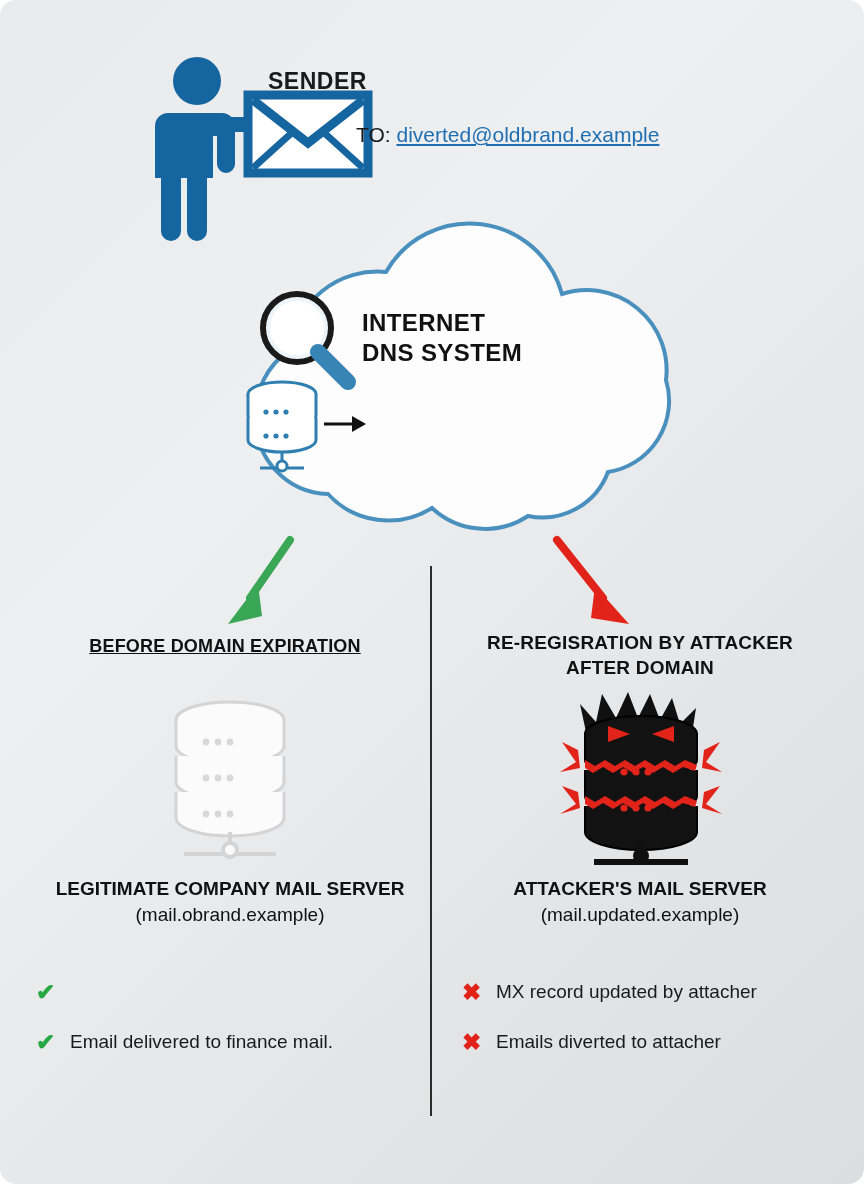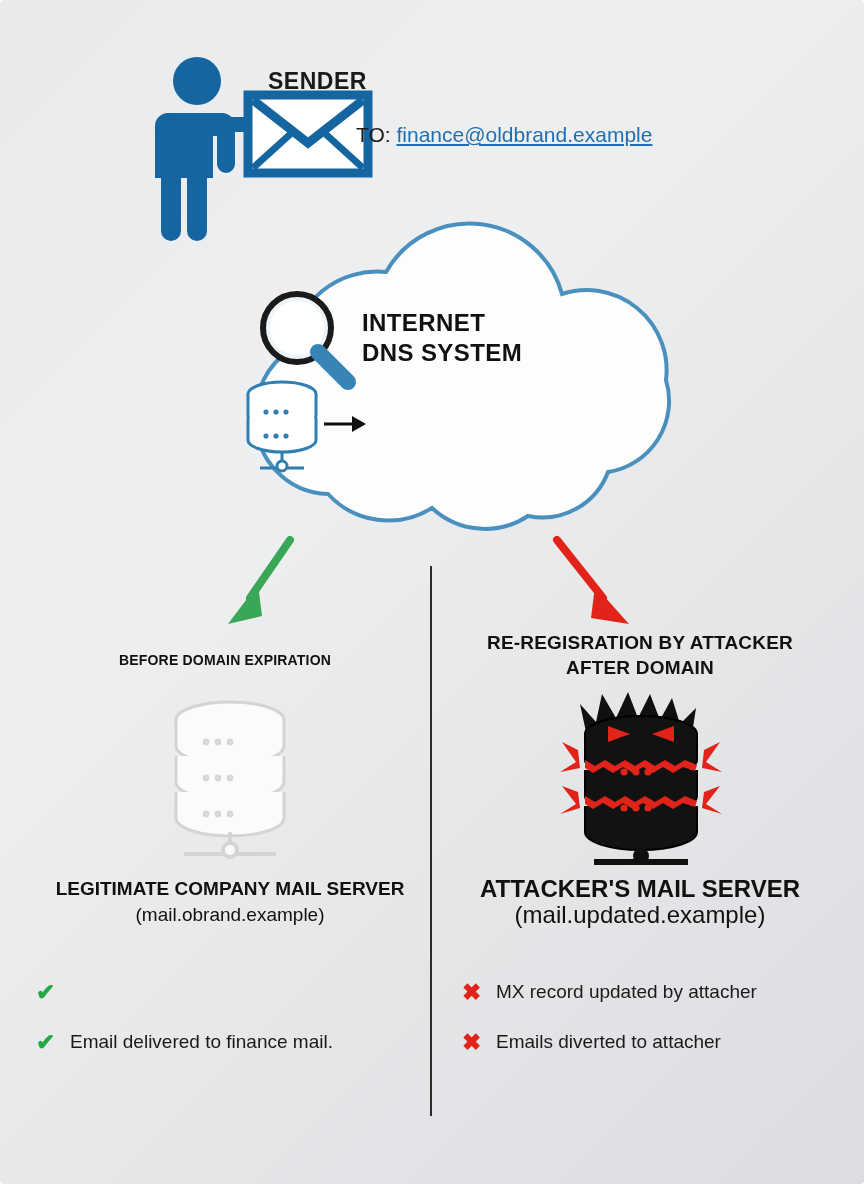--- a/index.html
+++ b/index.html
@@ -9,21 +9,21 @@
   }
   body {
     font-family: "Liberation Sans", sans-serif;
   }
   #canvas {
     position: relative;
     width: 864px;
     height: 1184px;
     overflow: hidden;
     background: linear-gradient(135deg, #e9eaec 0%, #eeeff0 35%, #e4e5e7 70%, #dcdde0 100%);
-    border-radius: 4px;
+    border-radius: 16px;
   }
   .abs { position: absolute; }
 
   
   #sender-figure { left: 150px; top: 55px; width: 220px; height: 190px; }
   #sender-label {
     left: 268px; top: 68px;
     font-size: 23px; font-weight: bold; color: #1a1a1a;
     letter-spacing: 0.5px;
   }
@@ -53,40 +53,41 @@
 
   
   #center-divider {
     left: 430px; top: 566px;
     width: 2px; height: 550px;
     background: #2b2b2b;
   }
 
   
   #left-heading {
-    left: 60px; top: 652px; width: 330px;
+    left: 60px; top: 636px; width: 330px;
     text-align: center;
-    font-size: 14px; font-weight: bold; color: #111;
+    font-size: 18px; font-weight: bold; color: #111;
     letter-spacing: 0.2px;
+    text-decoration: underline;
   }
   #right-heading {
     left: 470px; top: 630px; width: 340px;
     text-align: center;
     font-size: 19px; font-weight: bold; color: #111;
     line-height: 25px; letter-spacing: 0.2px;
   }
 
   
   #left-server-caption {
     left: 50px; top: 876px; width: 360px;
     text-align: center; font-size: 19px; color: #111; line-height: 26px;
   }
   #right-server-caption {
     left: 460px; top: 876px; width: 360px;
-    text-align: center; font-size: 24px; color: #111; line-height: 26px;
+    text-align: center; font-size: 19px; color: #111; line-height: 26px;
   }
   .cap-strong { font-weight: bold; margin-top: 12px; }
 
   
   .bullet-list { position: absolute; }
   #left-bullets { left: 36px; top: 980px; width: 390px; }
   #right-bullets { left: 462px; top: 980px; width: 390px; }
   .bullet-row {
     display: flex;
     align-items: flex-start;
@@ -124,21 +125,21 @@
         <rect x="98" y="40" width="120" height="78" fill="#ffffff" stroke="#1565a0" stroke-width="9"></rect>
         <path d="M103 45 L158 88 L213 45" fill="none" stroke="#1565a0" stroke-width="9"></path>
         <path d="M103 113 L146 74 M213 113 L170 74" fill="none" stroke="#1565a0" stroke-width="7"></path>
       </g>
     </svg>
   </div>
 
   <div id="sender-label" class="abs">SENDER</div>
 
   <div id="sender-to-line" class="abs">
-    <span class="to-prefix">TO: </span><span class="addr">finance@oldbrand.example</span>
+    <span class="to-prefix">TO: </span><span class="addr">diverted@oldbrand.example</span>
   </div>
 
   <div id="cloud-shape" class="abs">
     <svg width="570" height="300" viewBox="0 0 570 300">
       <path d="M150 110
                a88 88 0 0 1 96 -78
                a96 96 0 0 1 176 22
                a80 80 0 0 1 104 86
                a72 72 0 0 1 -58 92
                a70 70 0 0 1 -80 44

